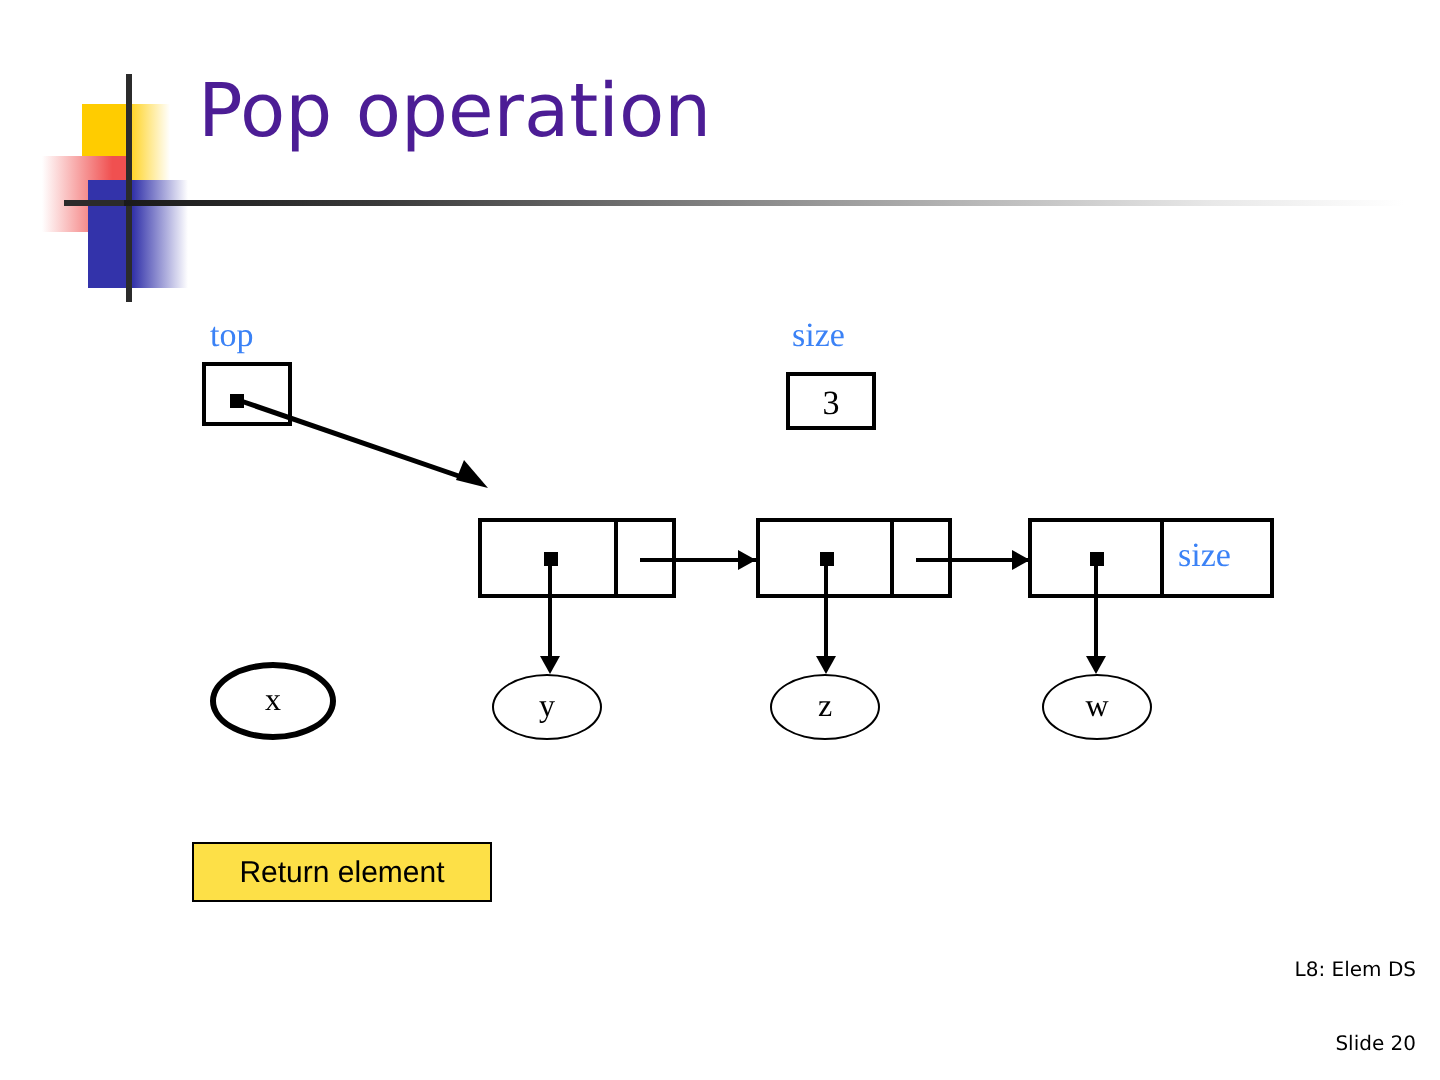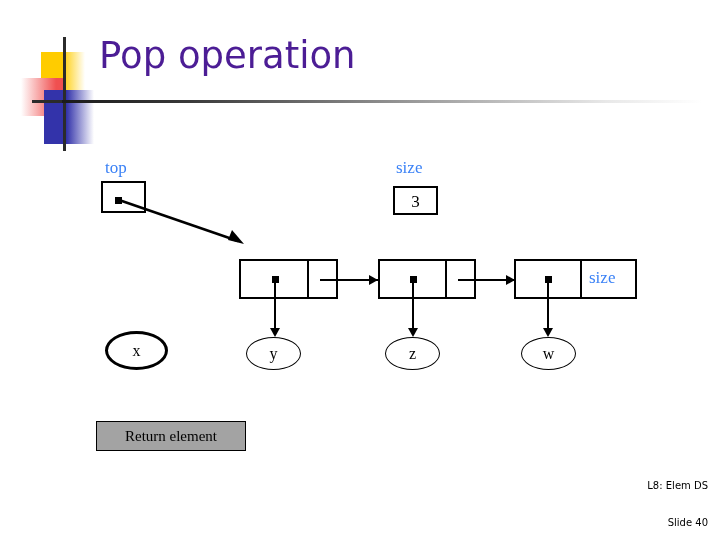--- a/index.html
+++ b/index.html
@@ -148,25 +148,25 @@
     pointer-events: none;
   }
 
   
   .return-box {
     position: absolute;
     left: 96px; top: 421px;
     width: 150px; height: 30px;
     border: 1px solid #000000;
     box-sizing: border-box;
-    background: #a3a3a3;
+    background: #fde047;
     display: flex;
     align-items: center;
     justify-content: center;
-    font-family: Liberation Serif, serif;
+    font-family: Liberation Sans, sans-serif;
     font-size: 15px;
     color: #000000;
   }
 
   
   .footer {
     position: absolute;
     right: 12px;
     text-align: right;
     font-family: "DejaVu Sans", sans-serif;
@@ -228,15 +228,15 @@
   <div class="vline" style="left:547px; top:280px; height:52px;"></div>
   <div class="arrowhead-down" style="left:543px; top:328px;"></div>
   <div class="lbl" style="left:589px; top:268px;">size</div>
   <div class="oval" style="left:521px; top:337px; width:55px; height:33px;">w</div>
 
   <div class="oval thick" style="left:105px; top:331px; width:63px; height:39px;">x</div>
 
   <div class="return-box">Return element</div>
 
   <div class="footer" style="top:479px;">L8: Elem DS</div>
-  <div class="footer" style="top:516px;">Slide 40</div>
+  <div class="footer" style="top:516px;">Slide 20</div>
 
 </div>
 
 </body></html>

